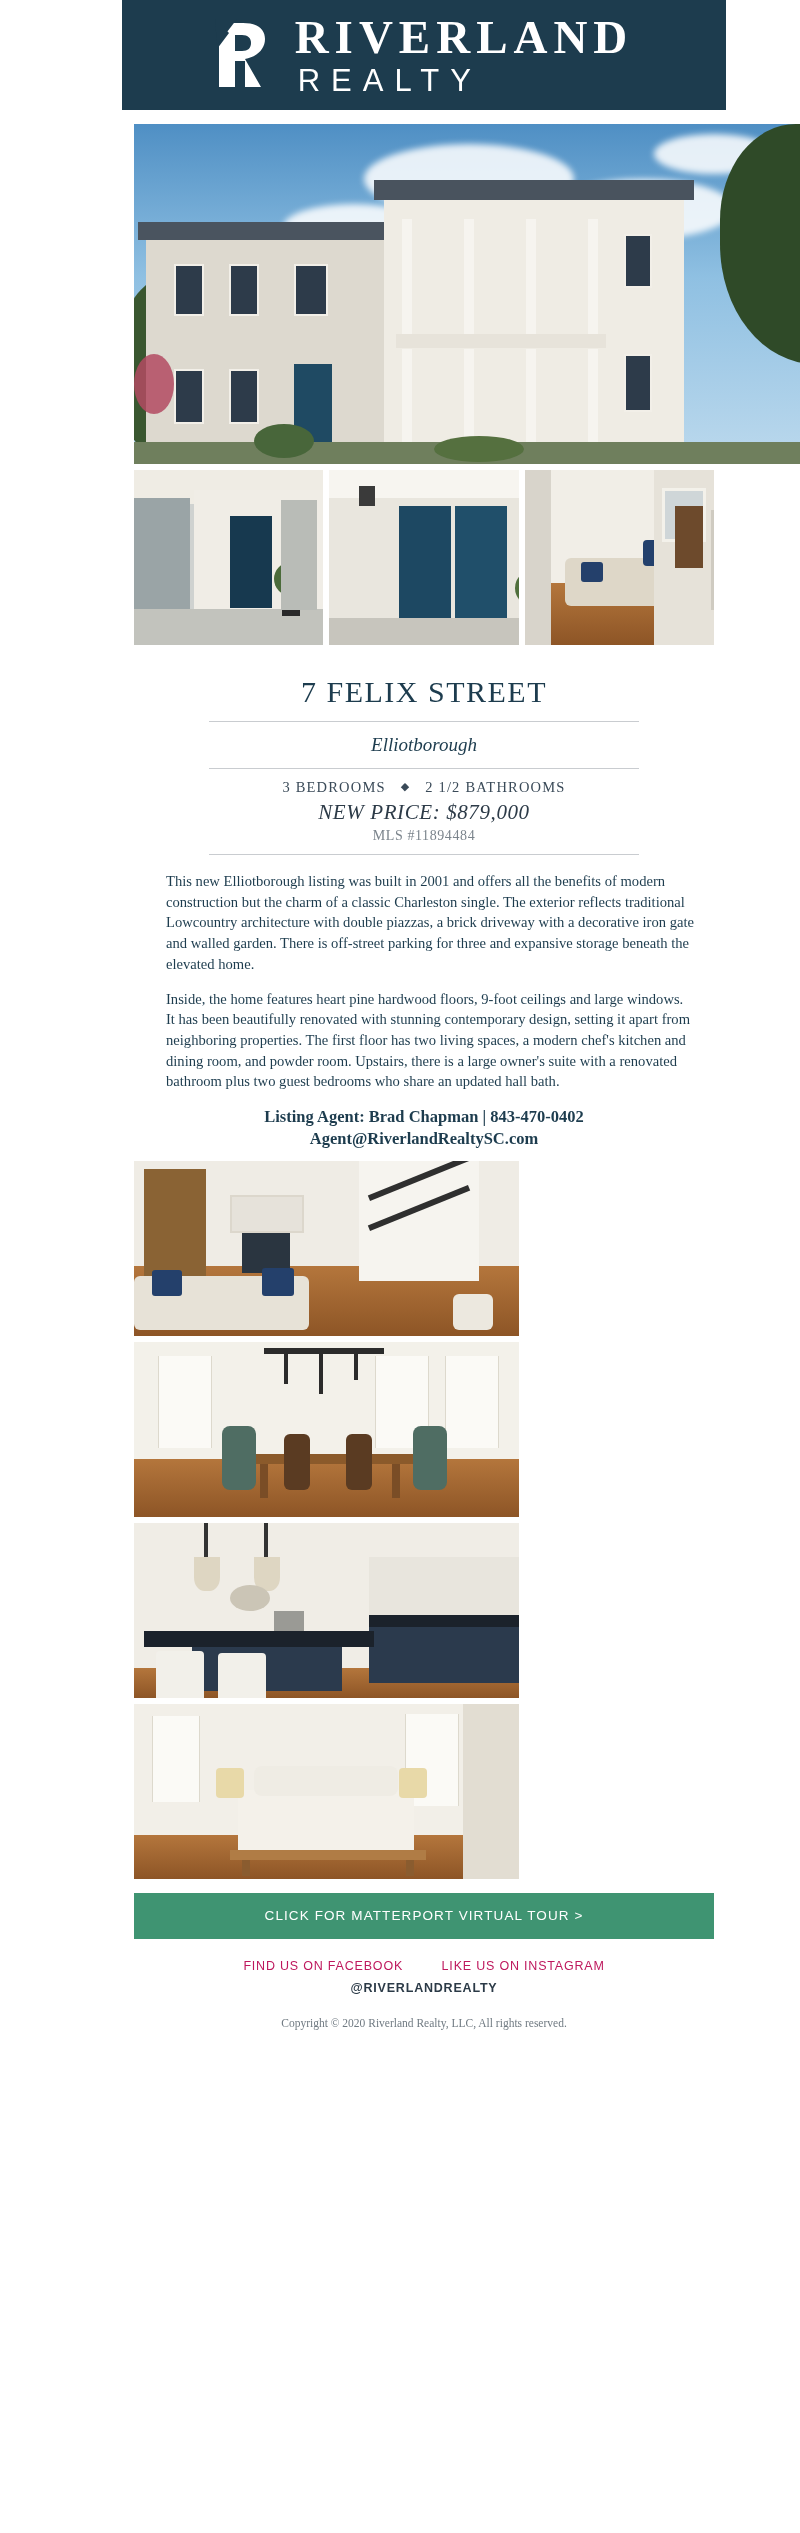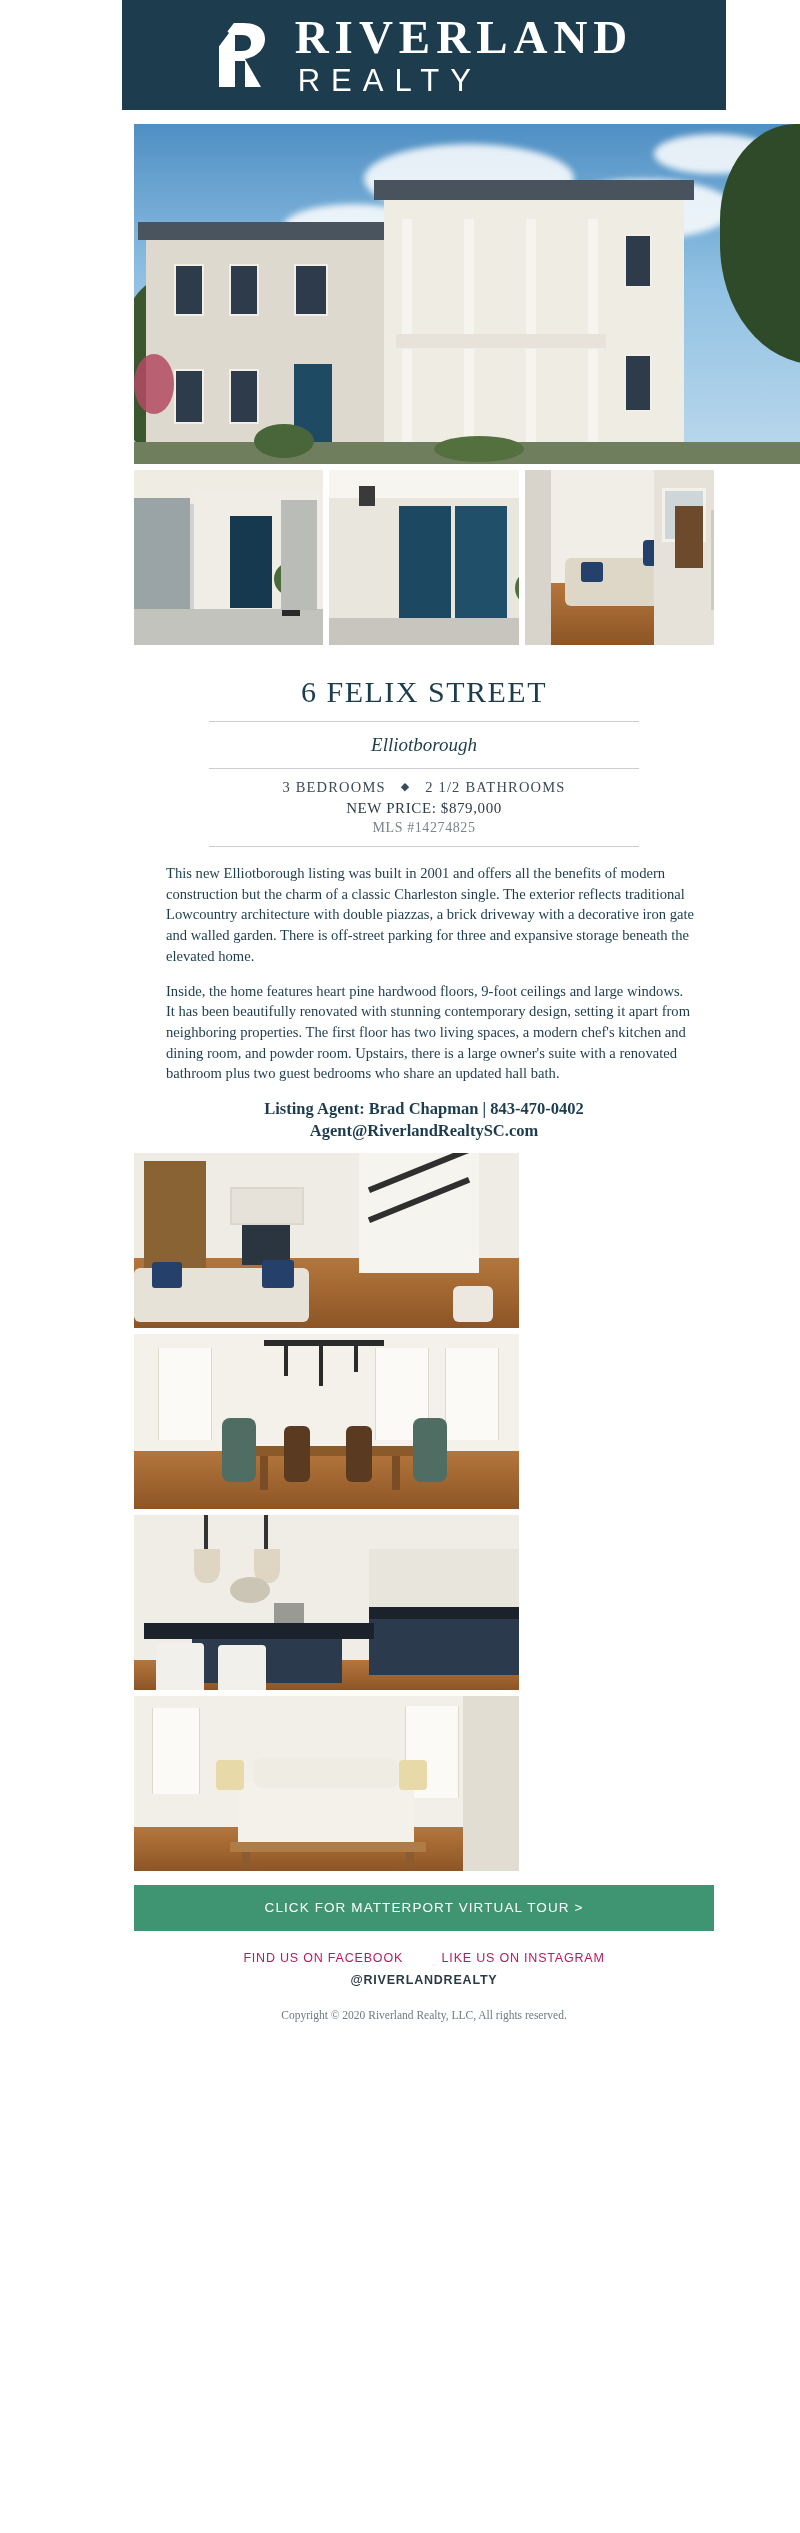--- a/index.html
+++ b/index.html
@@ -154,24 +154,25 @@
   .facts {
     font-family: "Liberation Serif", serif;
     font-size: 14.5px;
     letter-spacing: 1.2px;
     color: #3a4a58;
     margin: 10px 0 4px 0;
   }
   .facts .sep { padding: 0 10px; font-size: 11px; position: relative; top:-2px;}
   .price {
     font-family: "Liberation Serif", serif;
-    font-size: 15px;
+    font-size: 21px;
     letter-spacing: .6px;
     color: #2d3b48;
     margin: 3px 0 3px 0;
+    font-style: italic;
   }
   .mls {
     font-family: "Liberation Serif", serif;
     font-size: 14px;
     letter-spacing: .6px;
     color: #7b848c;
     margin: 3px 0 10px 0;
   }
   .body-copy {
     text-align: left;
@@ -330,31 +331,31 @@
         <div class="ph" style="left:0;top:0;width:26px;height:175px;background:#d8d4cb;"></div>
         <div class="ph" style="right:0;top:0;width:60px;height:175px;background:#e6e2d9;"></div>
         <div class="ph" style="right:8px;top:18px;width:44px;height:54px;background:#cfd6d8;border:3px solid #f3f1ea;"></div>
         <div class="door-blue" style="left:150px;top:36px;width:28px;height:62px;background:#6d4a2c;"></div>
         <div class="ph" style="left:186px;top:40px;width:10px;height:100px;background:#cfcbc1;"></div>
       </div>
     </div>
   </div>
 
   <div class="listing">
-    <h1 class="address">6 FELIX STREET</h1>
+    <h1 class="address">7 FELIX STREET</h1>
     <div class="rule"></div>
     <div class="neighborhood">Elliotborough</div>
     <div class="rule"></div>
     <div class="facts">
       <span>3 BEDROOMS</span>
       <span class="sep">◆</span>
       <span>2 1/2 BATHROOMS</span>
     </div>
     <div class="price">NEW PRICE: $879,000</div>
-    <div class="mls">MLS #14274825</div>
+    <div class="mls">MLS #11894484</div>
     <div class="rule"></div>
   </div>
 
   <div class="body-copy">
     <p>This new Elliotborough listing was built in 2001 and offers all the benefits of modern construction but the charm of a classic Charleston single. The exterior reflects traditional Lowcountry architecture with double piazzas, a brick driveway with a decorative iron gate and walled garden. There is off-street parking for three and expansive storage beneath the elevated home.</p>
     <p>Inside, the home features heart pine hardwood floors, 9-foot ceilings and large windows. It has been beautifully renovated with stunning contemporary design, setting it apart from neighboring properties. The first floor has two living spaces, a modern chef's kitchen and dining room, and powder room. Upstairs, there is a large owner's suite with a renovated bathroom plus two guest bedrooms who share an updated hall bath.</p>
   </div>
 
   <div class="agent">
     <div>Listing Agent: Brad Chapman | 843-470-0402</div>

